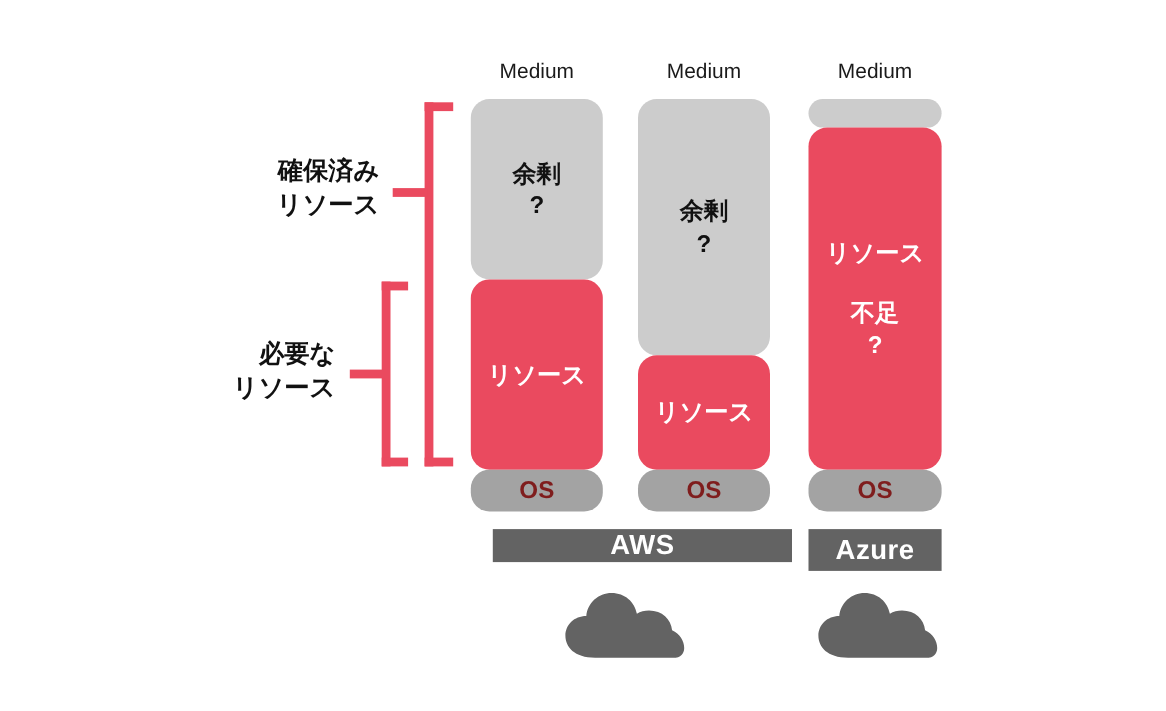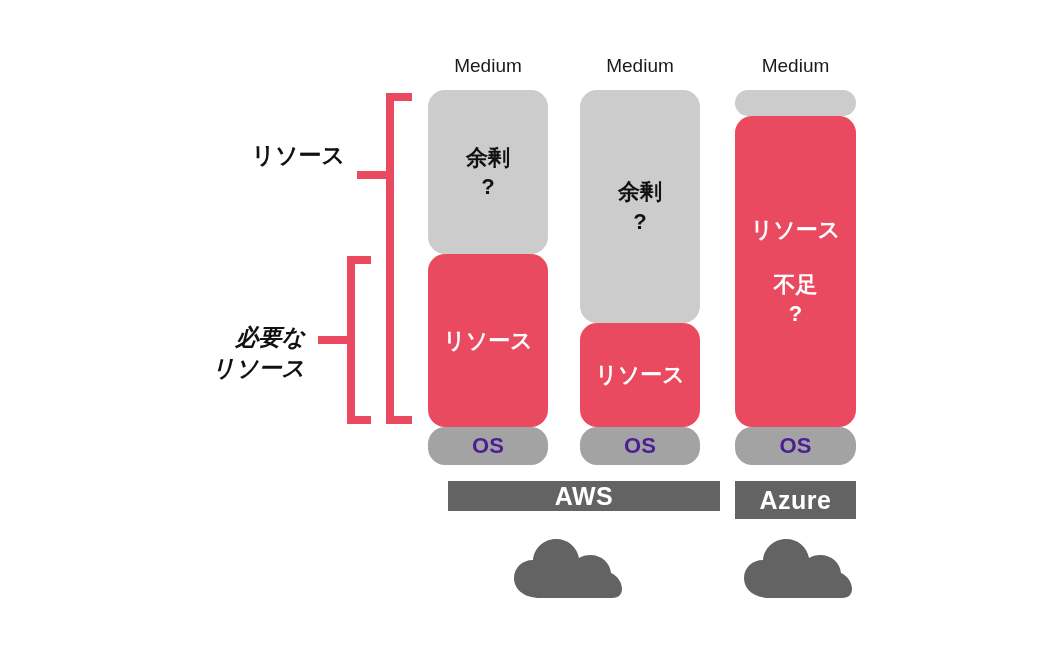--- a/index.html
+++ b/index.html
@@ -46,21 +46,21 @@
     text-align: center;
     overflow: hidden;
     border-radius: 17px;
   }
   .seg-label-line {
     display: block;
     white-space: nowrap;
   }
   .seg.spare   { background: #cccccc; color: #111111; font-weight: bold; font-size: 22px; }
   .seg.res     { background: #ea4a5f; color: #ffffff; font-weight: bold; font-size: 22px; }
-  .seg.os      { background: #a3a3a3; color: #4c1d95; font-weight: bold; font-size: 22px; }
+  .seg.os      { background: #a3a3a3; color: #7f1d1d; font-weight: bold; font-size: 22px; }
 
   
   .provider {
     position: absolute;
     background: #636363;
     color: #ffffff;
     font-size: 25px;
     font-weight: bold;
     display: flex;
     align-items: center;
@@ -164,21 +164,22 @@
   <div class="br" style="left:386px; top:416px; width:26px; height:8px;"></div>
 
   <div class="br" style="left:357px; top:171px; width:32px; height:8px;"></div>
 
   <div class="br" style="left:347px; top:256px; width:8px; height:168px;"></div>
   <div class="br" style="left:347px; top:256px; width:24px; height:8px;"></div>
   <div class="br" style="left:347px; top:416px; width:24px; height:8px;"></div>
   <div class="br" style="left:318px; top:336px; width:32px; height:8px;"></div>
 
   <div class="side-label" style="left:120px; top:140px; width:225px;">
+    <div>確保済み</div>
     <div>リソース</div>
   </div>
 
-  <div class="side-label" style="left:80px; top:322px; width:225px;font-style:italic;">
+  <div class="side-label" style="left:80px; top:306px; width:225px;">
     <div>必要な</div>
     <div>リソース</div>
   </div>
 
 </div>
 
 </body></html>

